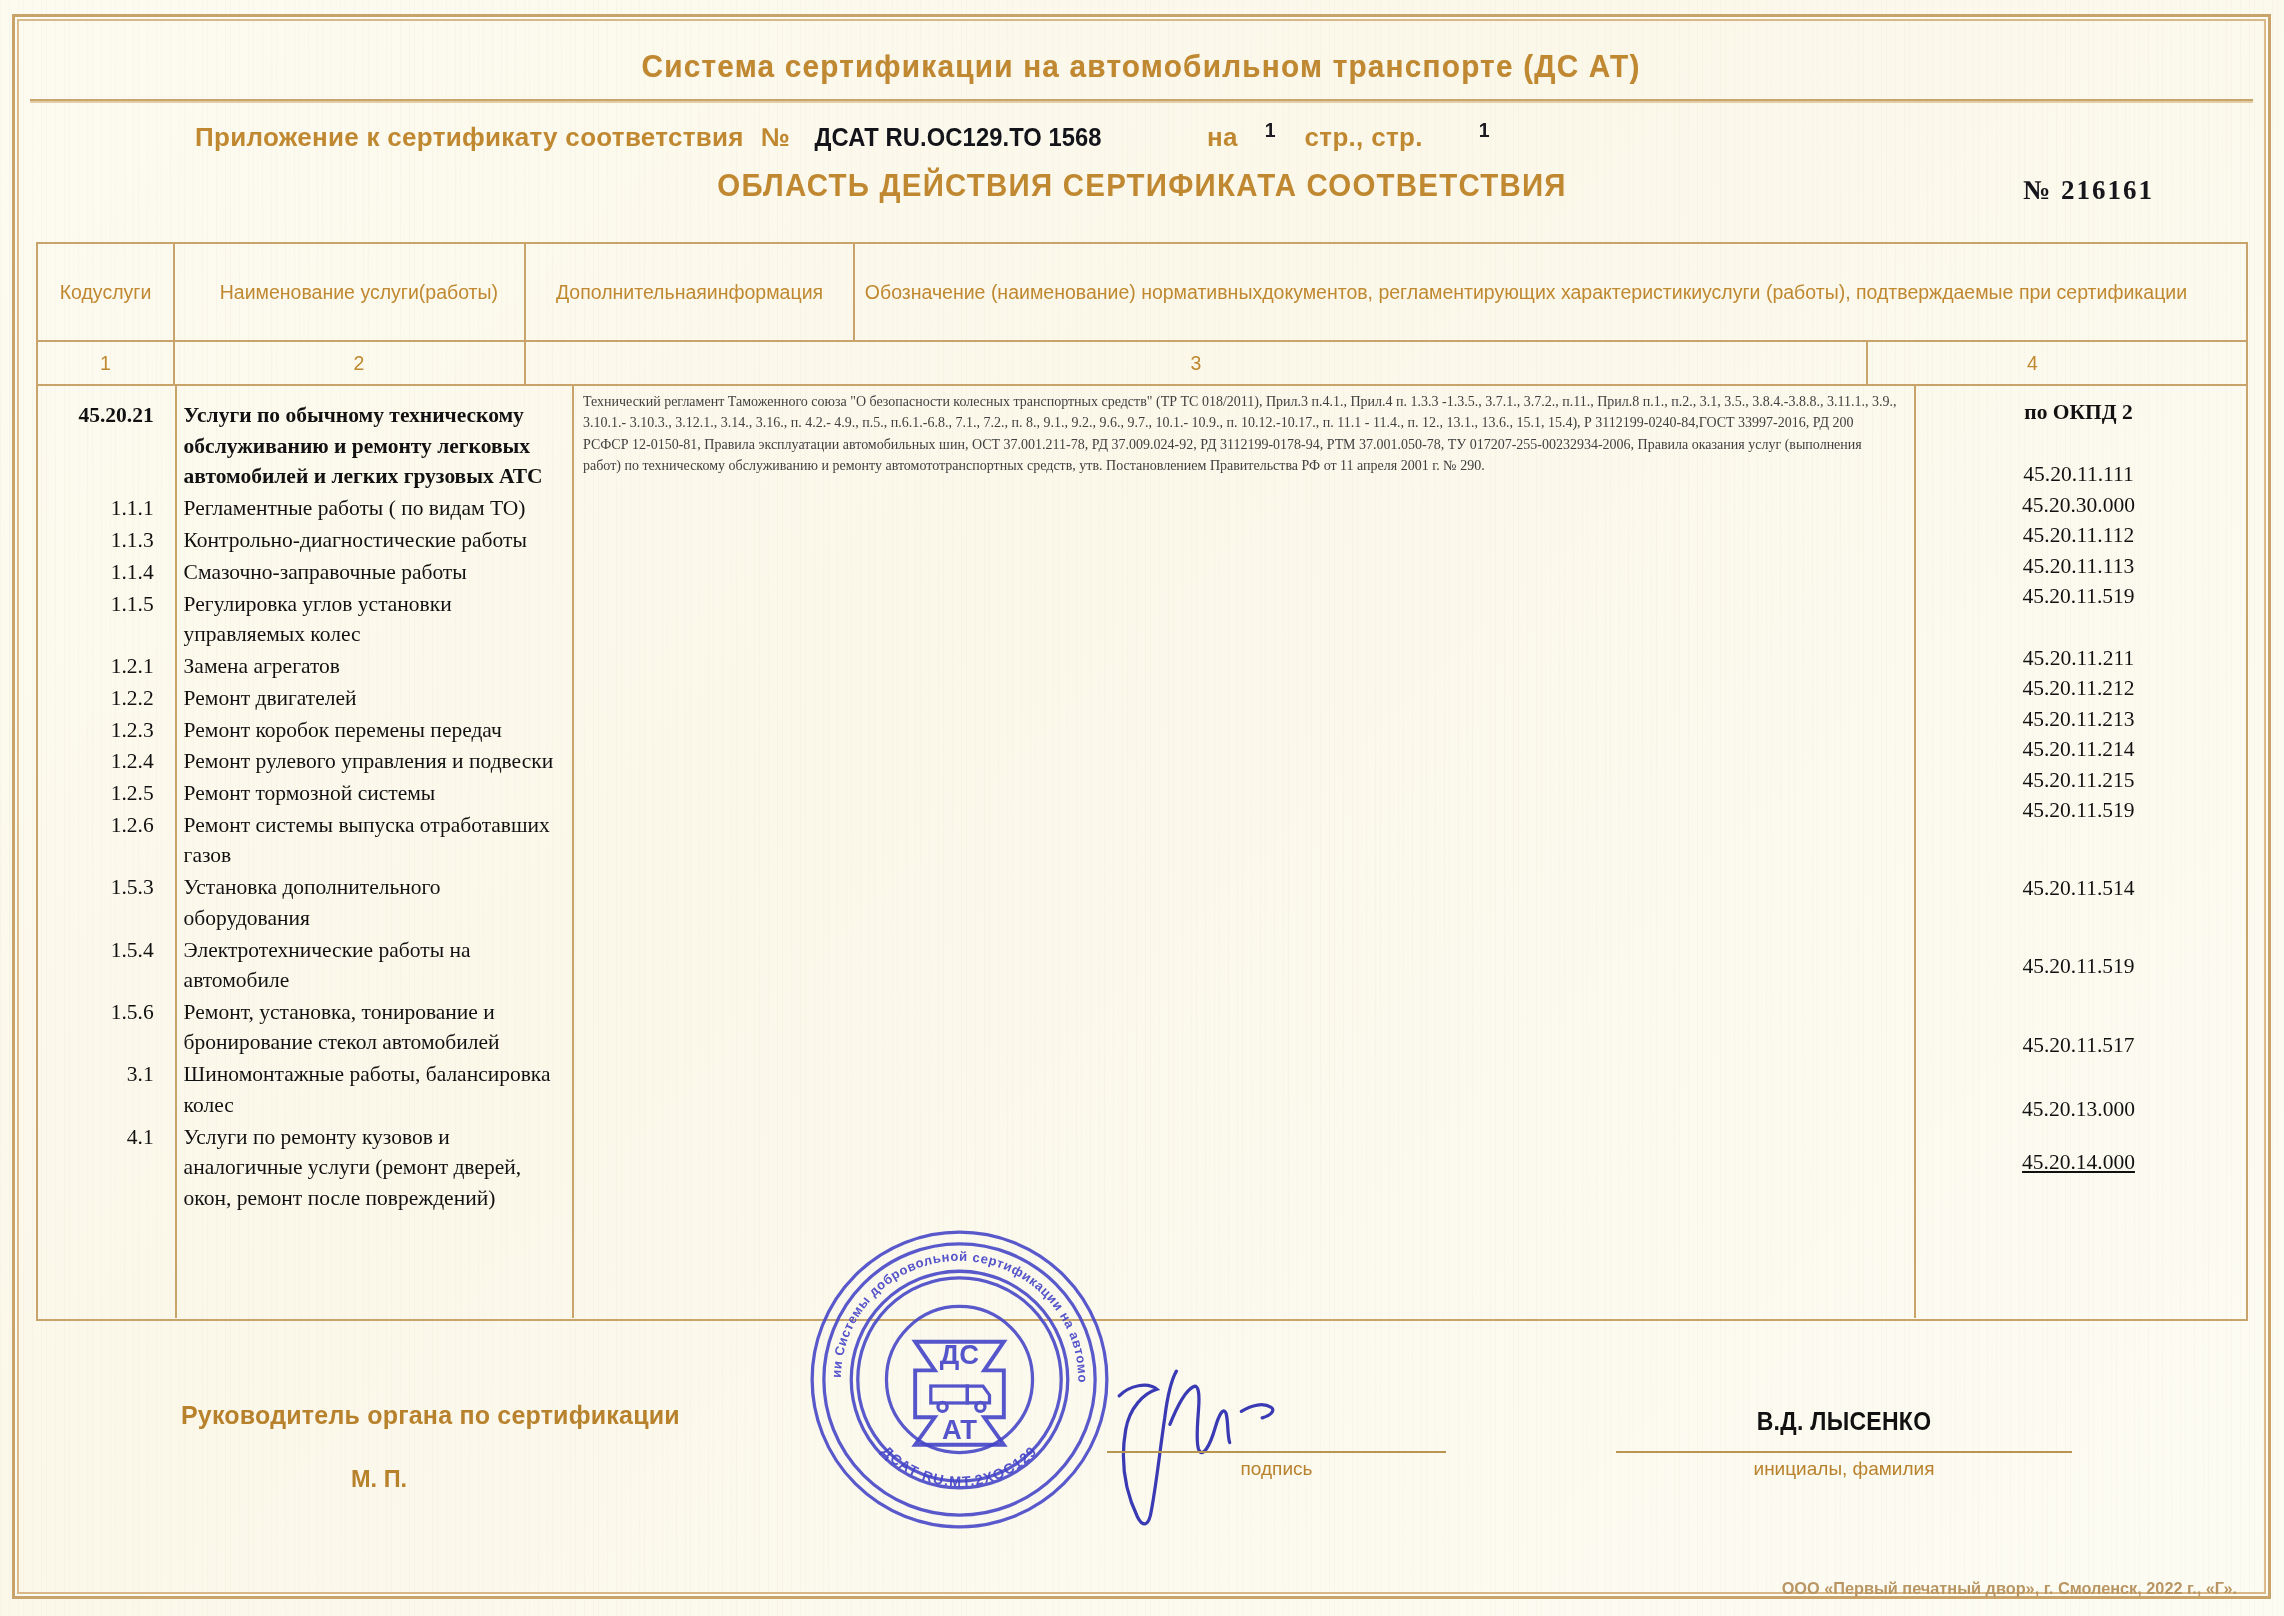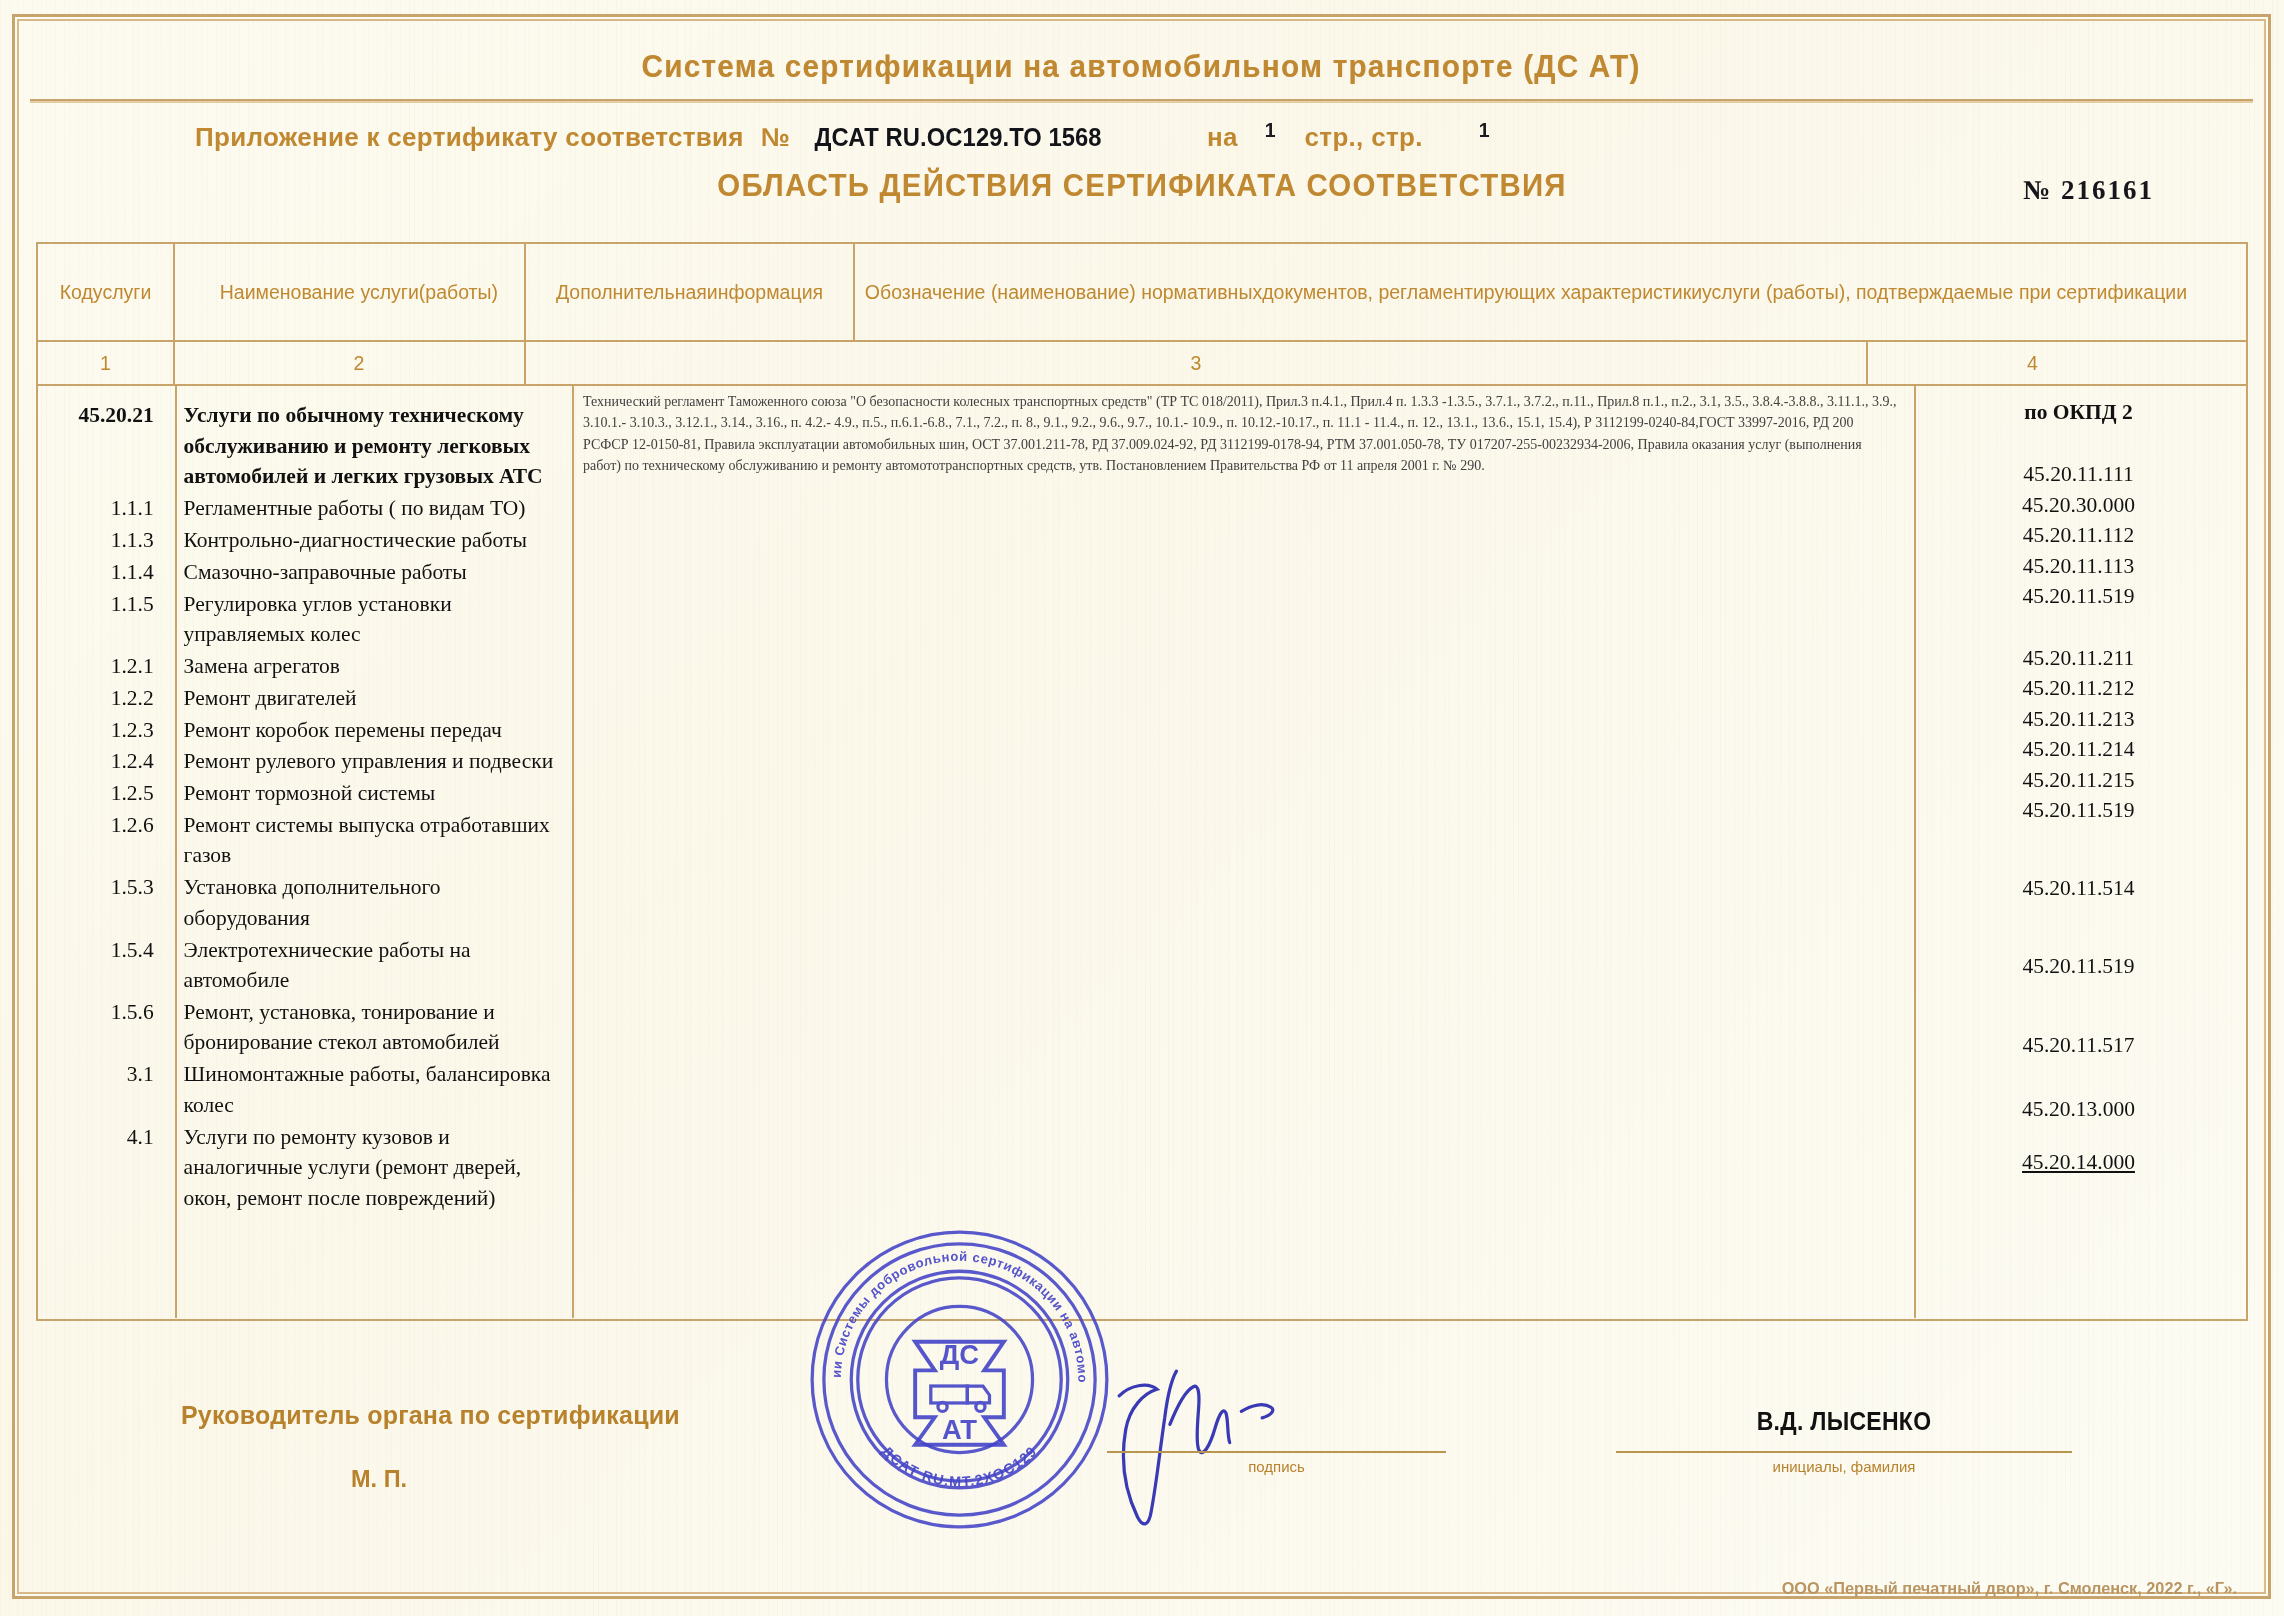--- a/index.html
+++ b/index.html
@@ -120,21 +120,21 @@
 
   
   .sig-title{
     position:absolute;left:181px;top:1401px;
     color:#b8812c;font-weight:bold;font-size:25px;letter-spacing:0.2px;
   }
   .mp{position:absolute;left:339px;top:1466px;color:#b8812c;font-weight:bold;font-size:23.5px;margin-left:12px;}
   .sig-line{position:absolute;height:0;border-top:2px solid #b9964f;}
   .sl1{left:1107px;top:1451px;width:339px;}
   .sl2{left:1616px;top:1451px;width:456px;}
-  .sig-cap{position:absolute;color:#b8812c;font-size:15px;text-align:center;}
+  .sig-cap{position:absolute;color:#b8812c;font-size:19px;text-align:center;}
   .sc1{left:1107px;top:1458px;width:339px;}
   .sc2{left:1616px;top:1458px;width:456px;}
   .sig-name{
     position:absolute;left:1616px;top:1407px;width:456px;text-align:center;
     color:#111;font-weight:bold;font-size:25px;letter-spacing:0.3px;transform:scaleX(.92);
   }
   .signature{position:absolute;left:1107px;top:1362px;width:274px;height:169px;pointer-events:none;}
 
   
   .stamp{position:absolute;left:803px;top:1223px;width:313px;height:313px;}

